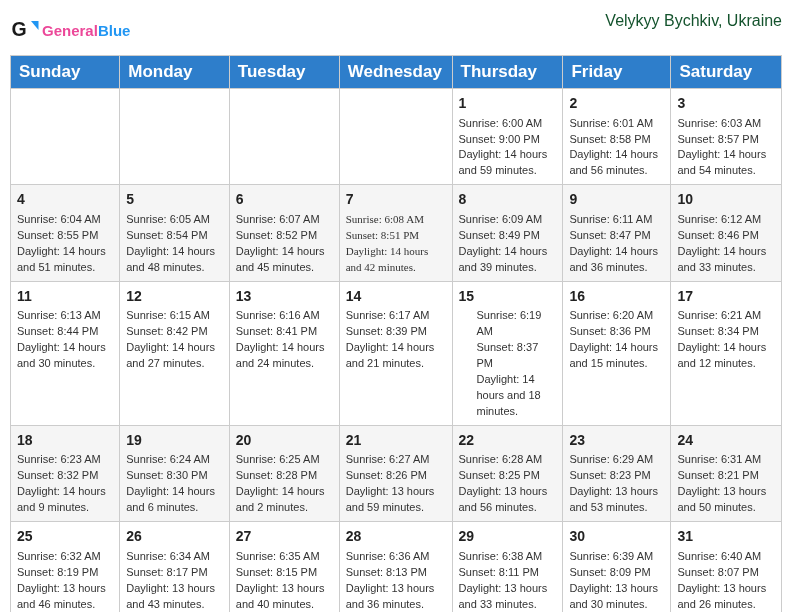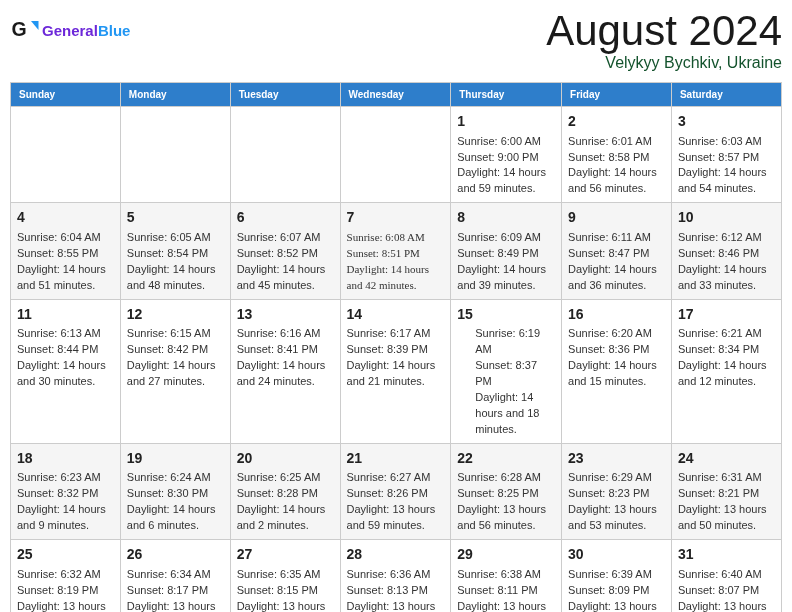--- a/index.html
+++ b/index.html
@@ -42,21 +42,21 @@
     }
     .calendar {
       width: 100%;
       border-collapse: collapse;
     }
     .calendar th {
       background-color: #2e7ecb;
       color: #fff;
       text-align: left;
       padding: 6px 8px;
-      font-size: 10px;
+      font-size: 17px;
       font-weight: 600;
       border: 1px solid #ccc;
     }
     .calendar td {
       border: 1px solid #ccc;
       vertical-align: top;
       padding: 5px 6px;
       width: 113px;
       background: #fff;
       font-size: 11px;
@@ -96,26 +96,25 @@
 <body>
 
 <div class="header-section">
   <div class="logo">
     <svg class="logo-icon" viewBox="0 0 40 40">
       <text x="2" y="28" font-size="26" font-weight="bold" fill="#1a1a1a" font-family="Arial">G</text>
       <polygon points="28,8 38,8 38,20" fill="#2196F3"></polygon>
     </svg>
     <div>
       <div style="font-size:15px;font-weight:bold;line-height:1;">
-        <span style="color:#6d28d9;">General</span><span style="color:#2196F3;">Blue</span>
+        <span style="color:#ec4899;">General</span><span style="color:#2196F3;">Blue</span>
       </div>
     </div>
   </div>
   <div class="title-block">
-    <div class="main-title">August 2024</div>
     <div class="subtitle">Velykyy Bychkiv, Ukraine</div>
   </div>
 </div>
 
 <table class="calendar">
   <thead>
     <tr>
     <th>Sunday</th>
         <th>Monday</th>
         <th>Tuesday</th>

